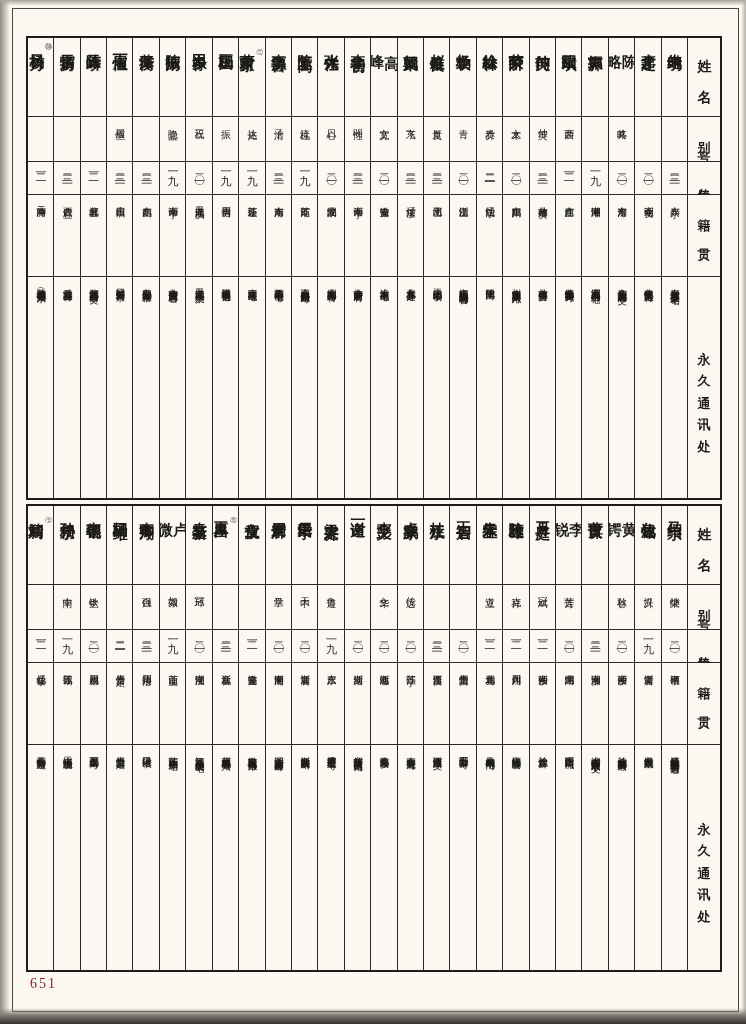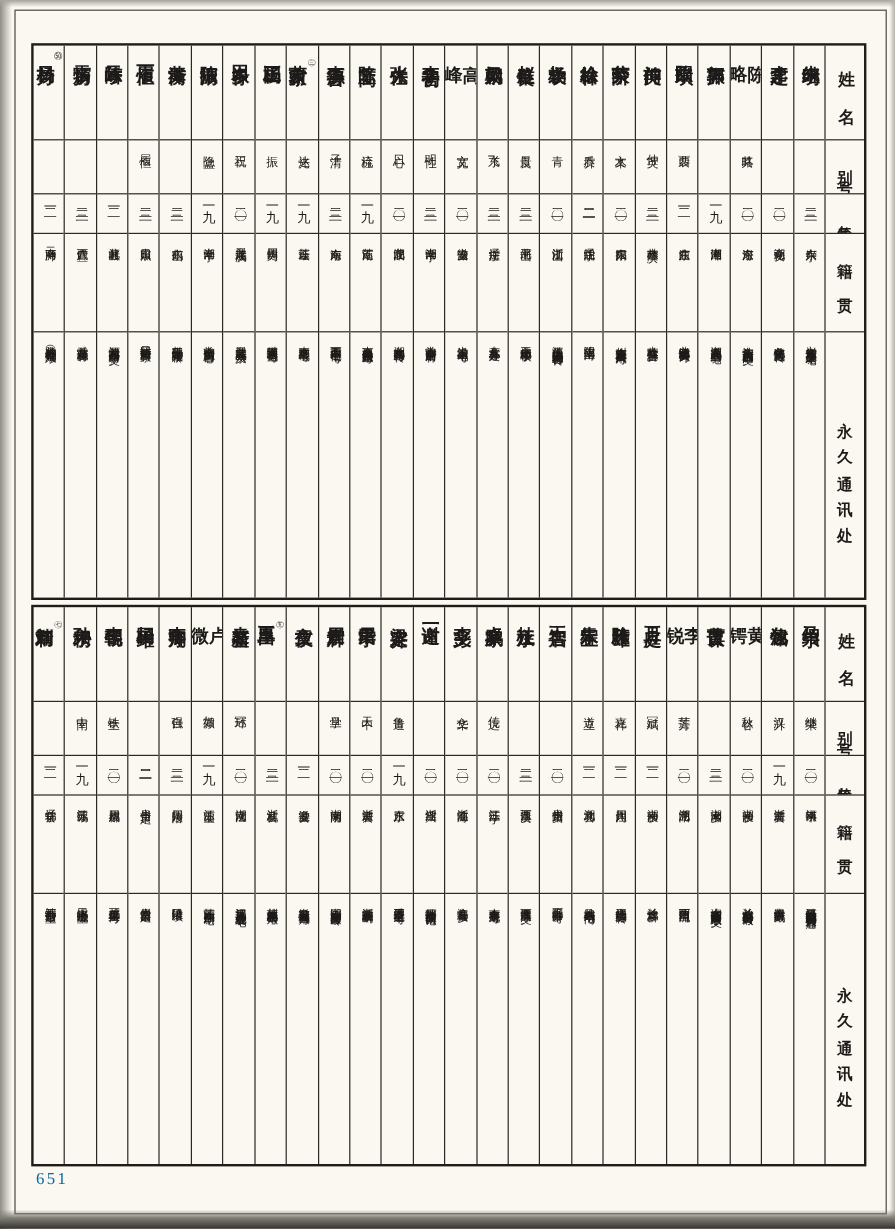--- a/index.html
+++ b/index.html
@@ -70,21 +70,21 @@
   .nt{font-size:9.5px;letter-spacing:0.5px;}
   .ad{font-size:9.5px;letter-spacing:0.5px;}
   .hdr .cell{align-items:center;}
   .h-name{font-size:14px;font-weight:bold;letter-spacing:2.2em;}
   .h-alias{font-size:13px;font-weight:bold;letter-spacing:0.75em;}
   .h-age{font-size:12px;font-weight:bold;letter-spacing:0.1em;}
   .h-native{font-size:13px;font-weight:bold;letter-spacing:2.2em;}
   .h-addr{font-size:13px;font-weight:bold;letter-spacing:1.7em;padding-top:14px;}
   .page-number{
     position:absolute;left:30px;top:976px;
-    font-size:14px;letter-spacing:2px;color:#0369a1;
+    font-size:14px;letter-spacing:2px;color:#7f1d1d;
   }
 </style>
 </head>
 <body>
 
 <div class="paper">
   <div class="page-frame"></div>
 
   <div class="content">
     <div class="section top" id="section-0">

